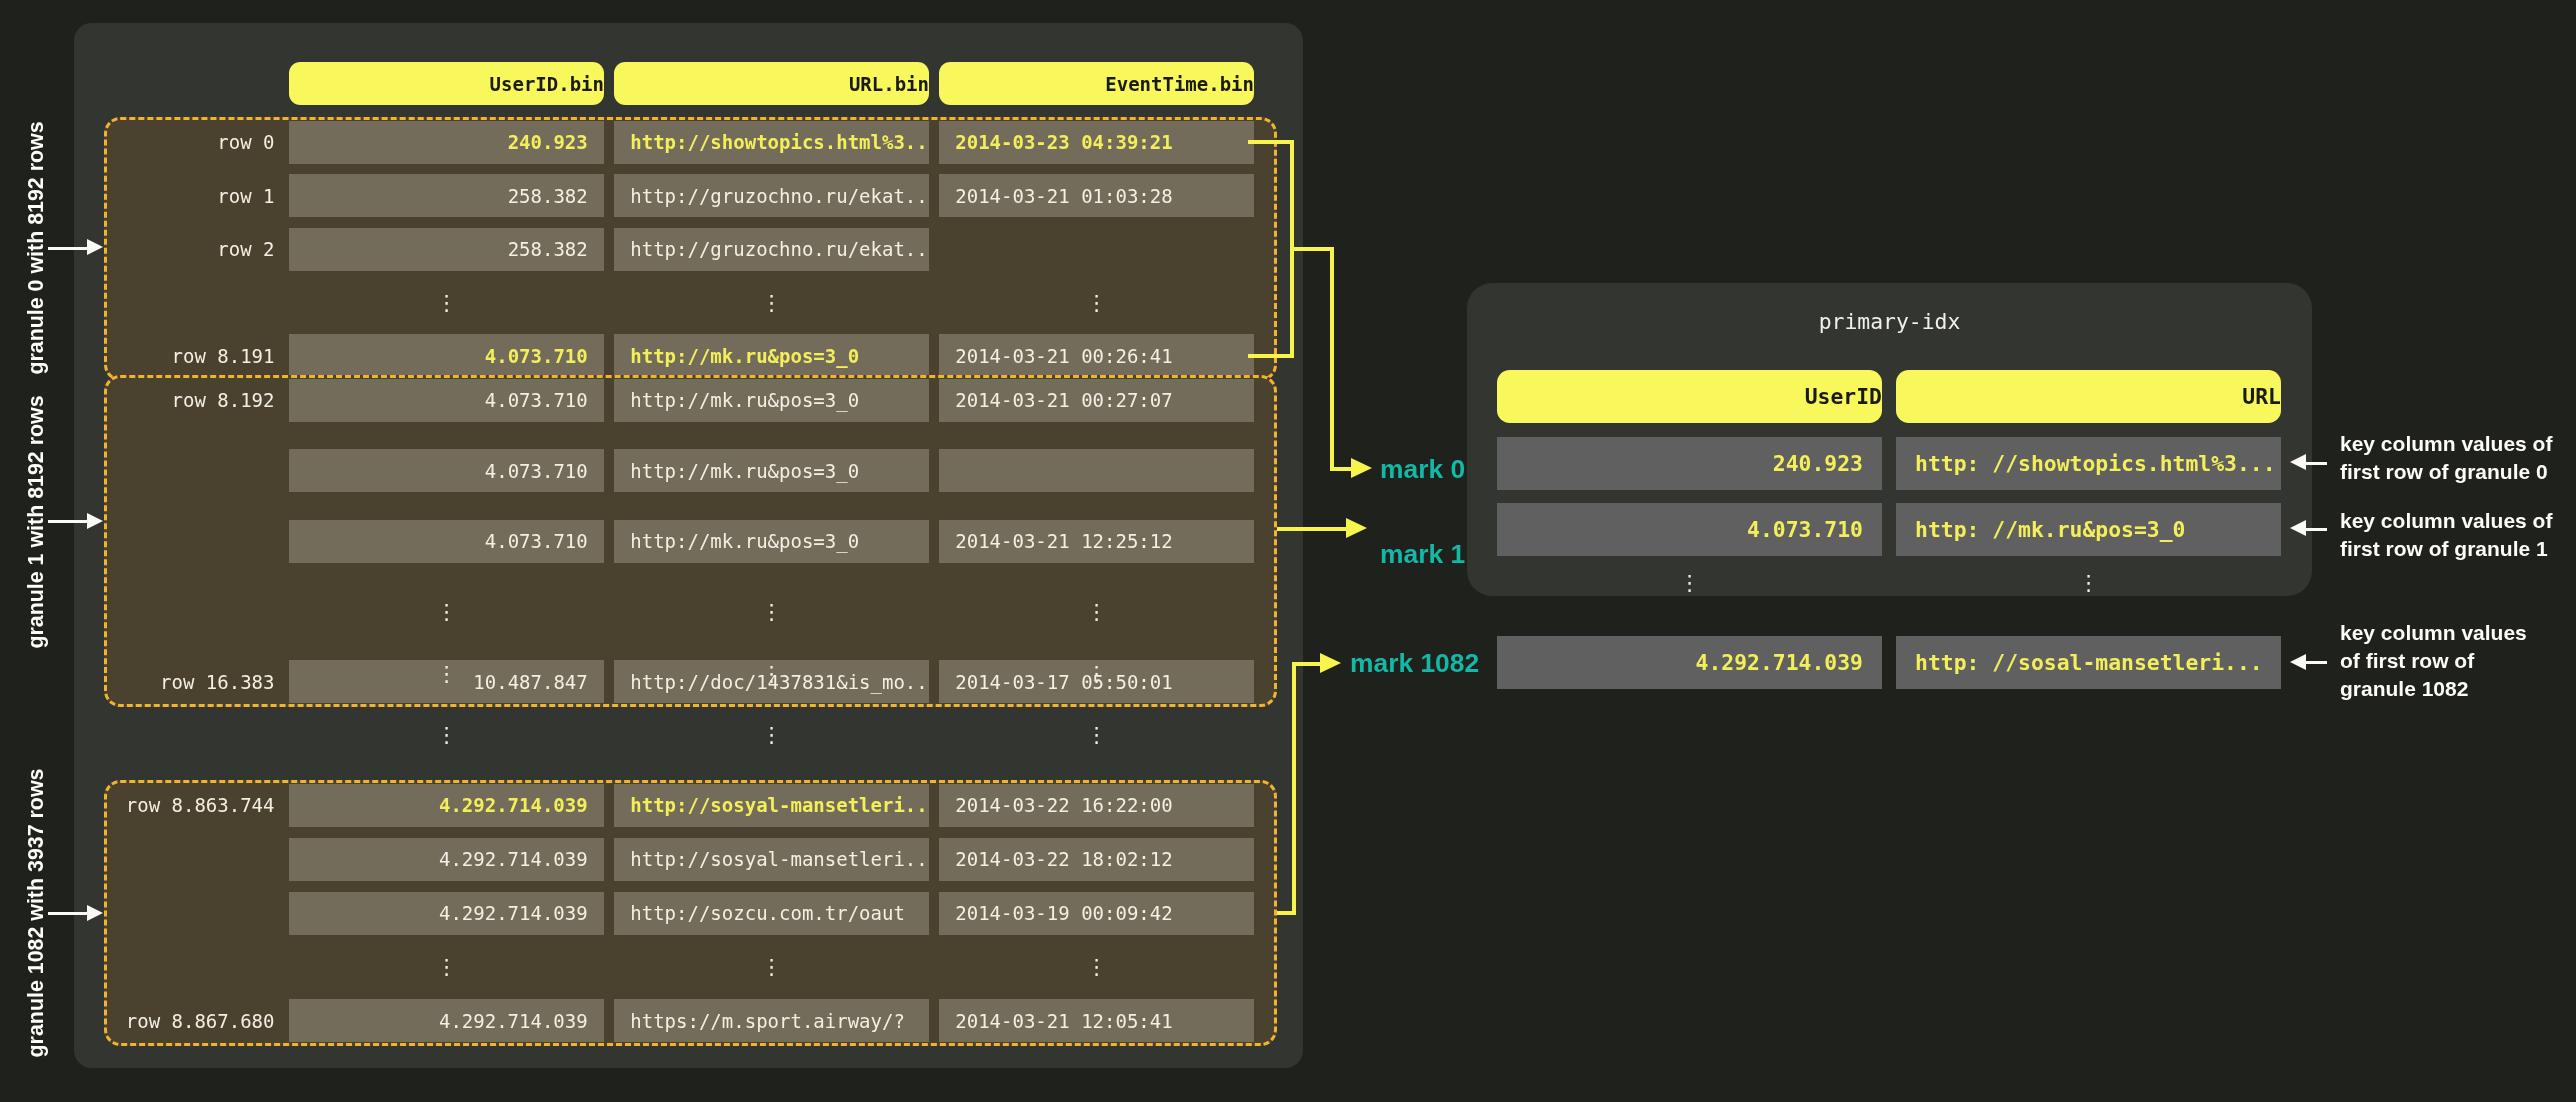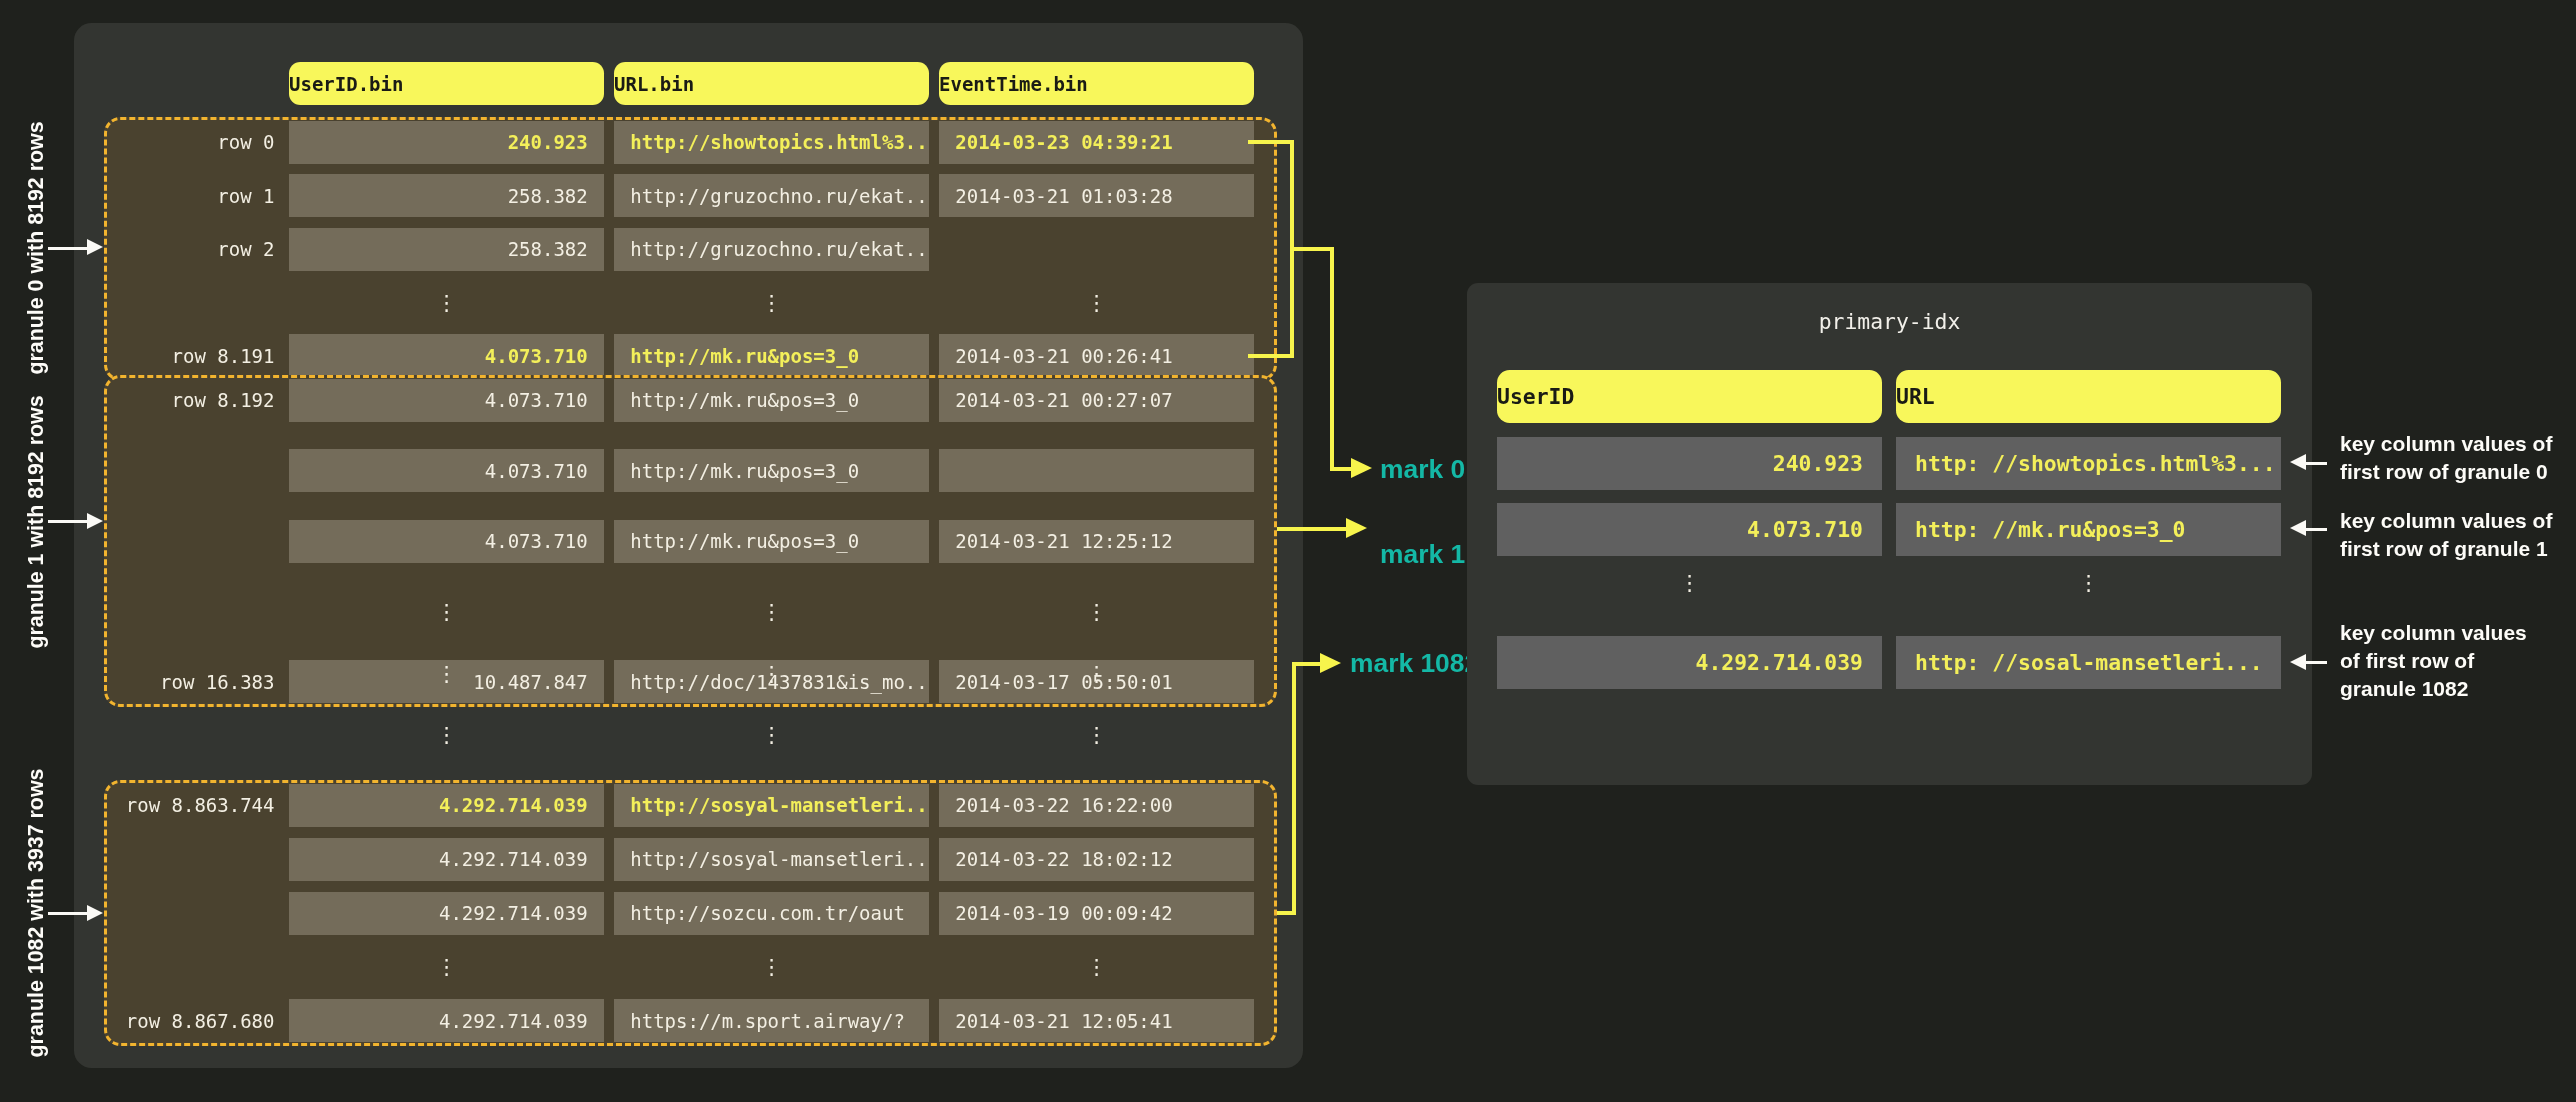--- a/index.html
+++ b/index.html
@@ -1,23 +1,23 @@
 <!DOCTYPE html>
 <html style="font-size:10px"><head>
 <meta charset="utf-8">
 <style>
   html,body{margin:0;padding:0;background:#1f211d;}
   #stage{position:relative;width:2576px;height:1103px;background:#1f211d;overflow:hidden;
          font-family:"DejaVu Sans Mono",monospace;}
   .panel{position:absolute;background:#333531;border-radius:17.6px;}
   #left-panel{left:74px;top:23px;width:1229px;height:1045px;}
-  #right-panel{left:1467px;top:283px;width:845px;height:502px;border-radius:11px;}
+  #right-panel{left:1467px;top:283px;width:845px;height:313px;border-radius:25px;}
 
   .pill{position:absolute;height:43px;background:#f8f75b;border-radius:11.3px;display:flex;
-        align-items:center;justify-content:flex-start;color:#1a1b15;font-weight:bold;font-size:19px;}
+        align-items:center;justify-content:flex-end;color:#1a1b15;font-weight:bold;font-size:19px;}
   .rpill{height:53px;font-size:21.4px;border-radius:12.6px;}
 
   .granule{position:absolute;left:29.5px;width:1173px;border:3.1px dashed #f2b42f;border-radius:16.3px;
            background:#4a422f;box-sizing:border-box;display:flex;flex-direction:column;
            justify-content:space-between;padding:0.6px 0;}
   .grow{display:flex;align-items:center;height:43px;}
   .rlabel{width:168px;margin-right:14.5px;text-align:right;font-size:19px;color:#f3efe3;
           flex:none;white-space:nowrap;}
   .cell{width:315px;height:43px;margin-right:10px;background:#746c5a;display:flex;align-items:center;
         padding:0 16.3px;box-sizing:border-box;font-size:19px;color:#f3efe3;white-space:nowrap;

